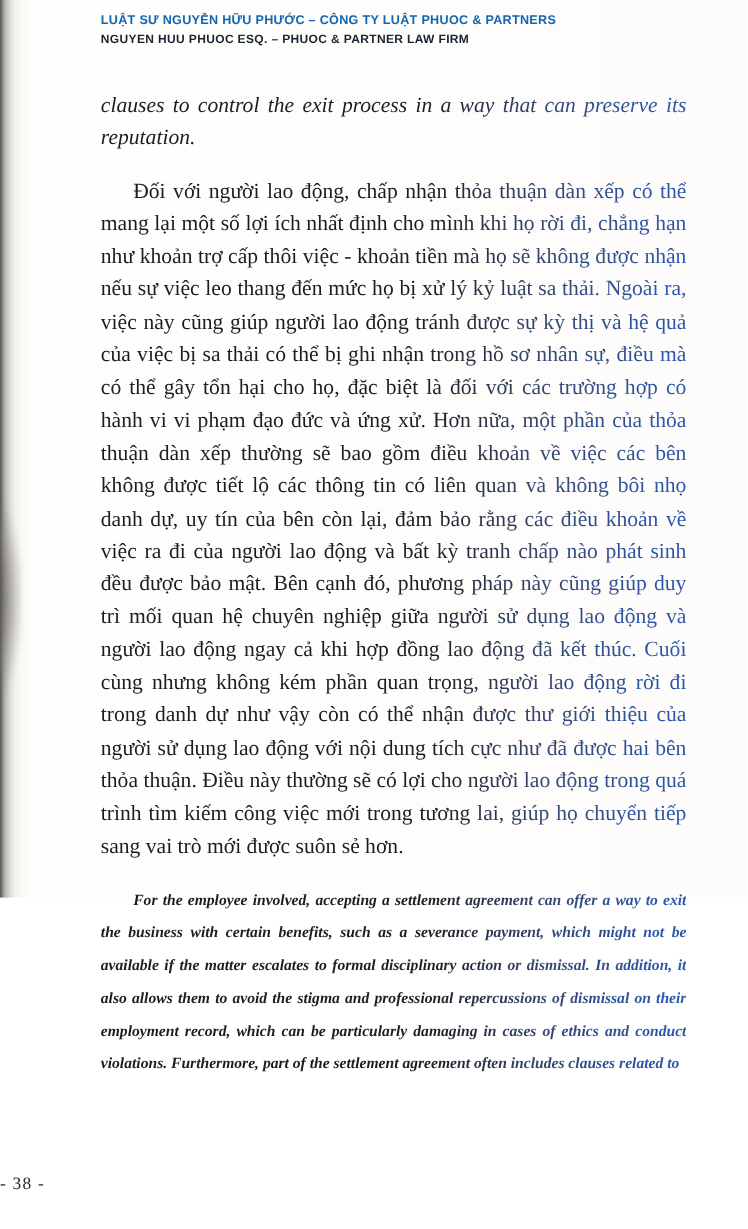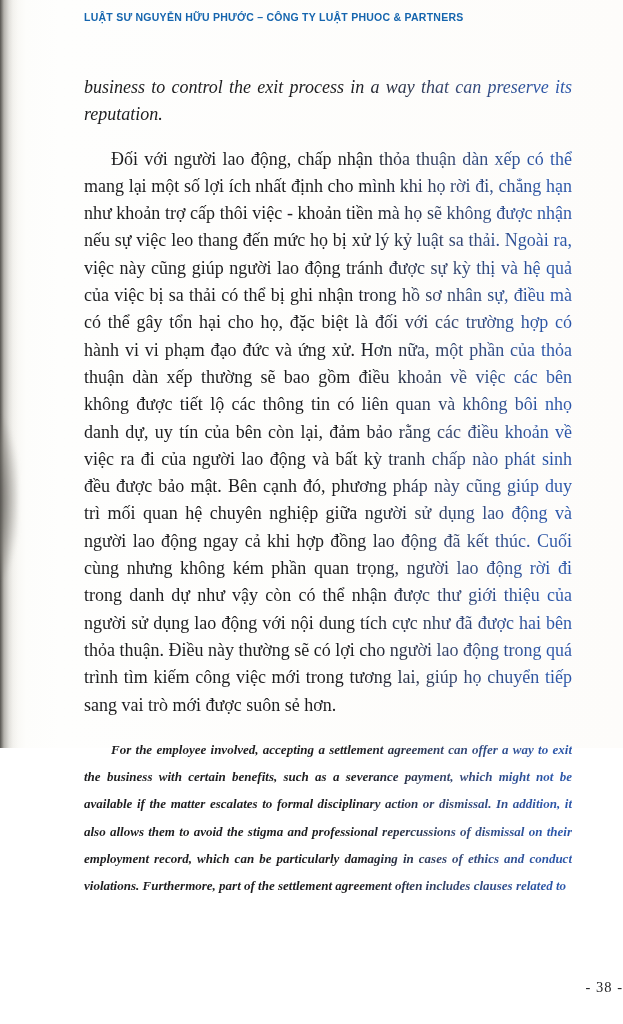--- a/index.html
+++ b/index.html
@@ -102,42 +102,43 @@
       -webkit-background-clip: text;
       background-clip: text;
       -webkit-text-fill-color: transparent;
     }
   }
   .page-footer {
     position: absolute;
     left: 0;
     right: 0;
     top: 978px;
-    text-align: right;
+    text-align: left;
   }
   .page-number {
     font-size: 14.5px;
     letter-spacing: 1px;
     color: #242426;
   }
 </style>
 </head>
 <body>
 
 <div class="page">
 
   <div class="spine-shadow"></div>
   <div class="thumb-shadow"></div>
 
   <header class="running-head">
     <div class="head-vi">LUẬT SƯ NGUYỄN HỮU PHƯỚC – CÔNG TY LUẬT PHUOC &amp; PARTNERS</div>
+    <div class="head-en">NGUYEN HUU PHUOC ESQ. – PHUOC &amp; PARTNER LAW FIRM</div>
   </header>
 
   <main class="body-text">
-    <p class="para italic-en scan-tint" lang="en">business to control the exit process in a way that can preserve its reputation.</p>
+    <p class="para italic-en scan-tint" lang="en">clauses to control the exit process in a way that can preserve its reputation.</p>
 
     <p class="para indent scan-tint" lang="vi">Đối với người lao động, chấp nhận thỏa thuận dàn xếp có thể mang lại một số lợi ích nhất định cho mình khi họ rời đi, chẳng hạn như khoản trợ cấp thôi việc - khoản tiền mà họ sẽ không được nhận nếu sự việc leo thang đến mức họ bị xử lý kỷ luật sa thải. Ngoài ra, việc này cũng giúp người lao động tránh được sự kỳ thị và hệ quả của việc bị sa thải có thể bị ghi nhận trong hồ sơ nhân sự, điều mà có thể gây tổn hại cho họ, đặc biệt là đối với các trường hợp có hành vi vi phạm đạo đức và ứng xử. Hơn nữa, một phần của thỏa thuận dàn xếp thường sẽ bao gồm điều khoản về việc các bên không được tiết lộ các thông tin có liên quan và không bôi nhọ danh dự, uy tín của bên còn lại, đảm bảo rằng các điều khoản về việc ra đi của người lao động và bất kỳ tranh chấp nào phát sinh đều được bảo mật. Bên cạnh đó, phương pháp này cũng giúp duy trì mối quan hệ chuyên nghiệp giữa người sử dụng lao động và người lao động ngay cả khi hợp đồng lao động đã kết thúc. Cuối cùng nhưng không kém phần quan trọng, người lao động rời đi trong danh dự như vậy còn có thể nhận được thư giới thiệu của người sử dụng lao động với nội dung tích cực như đã được hai bên thỏa thuận. Điều này thường sẽ có lợi cho người lao động trong quá trình tìm kiếm công việc mới trong tương lai, giúp họ chuyển tiếp sang vai trò mới được suôn sẻ hơn.</p>
 
     <p class="para indent bold-italic-en scan-tint" lang="en">For the employee involved, accepting a settlement agreement can offer a way to exit the business with certain benefits, such as a severance payment, which might not be available if the matter escalates to formal disciplinary action or dismissal. In addition, it also allows them to avoid the stigma and professional repercussions of dismissal on their employment record, which can be particularly damaging in cases of ethics and conduct violations. Furthermore, part of the settlement agreement often includes clauses related to</p>
   </main>
 
   <footer class="page-footer">
     <span class="page-number">- 38 -</span>
   </footer>
 

